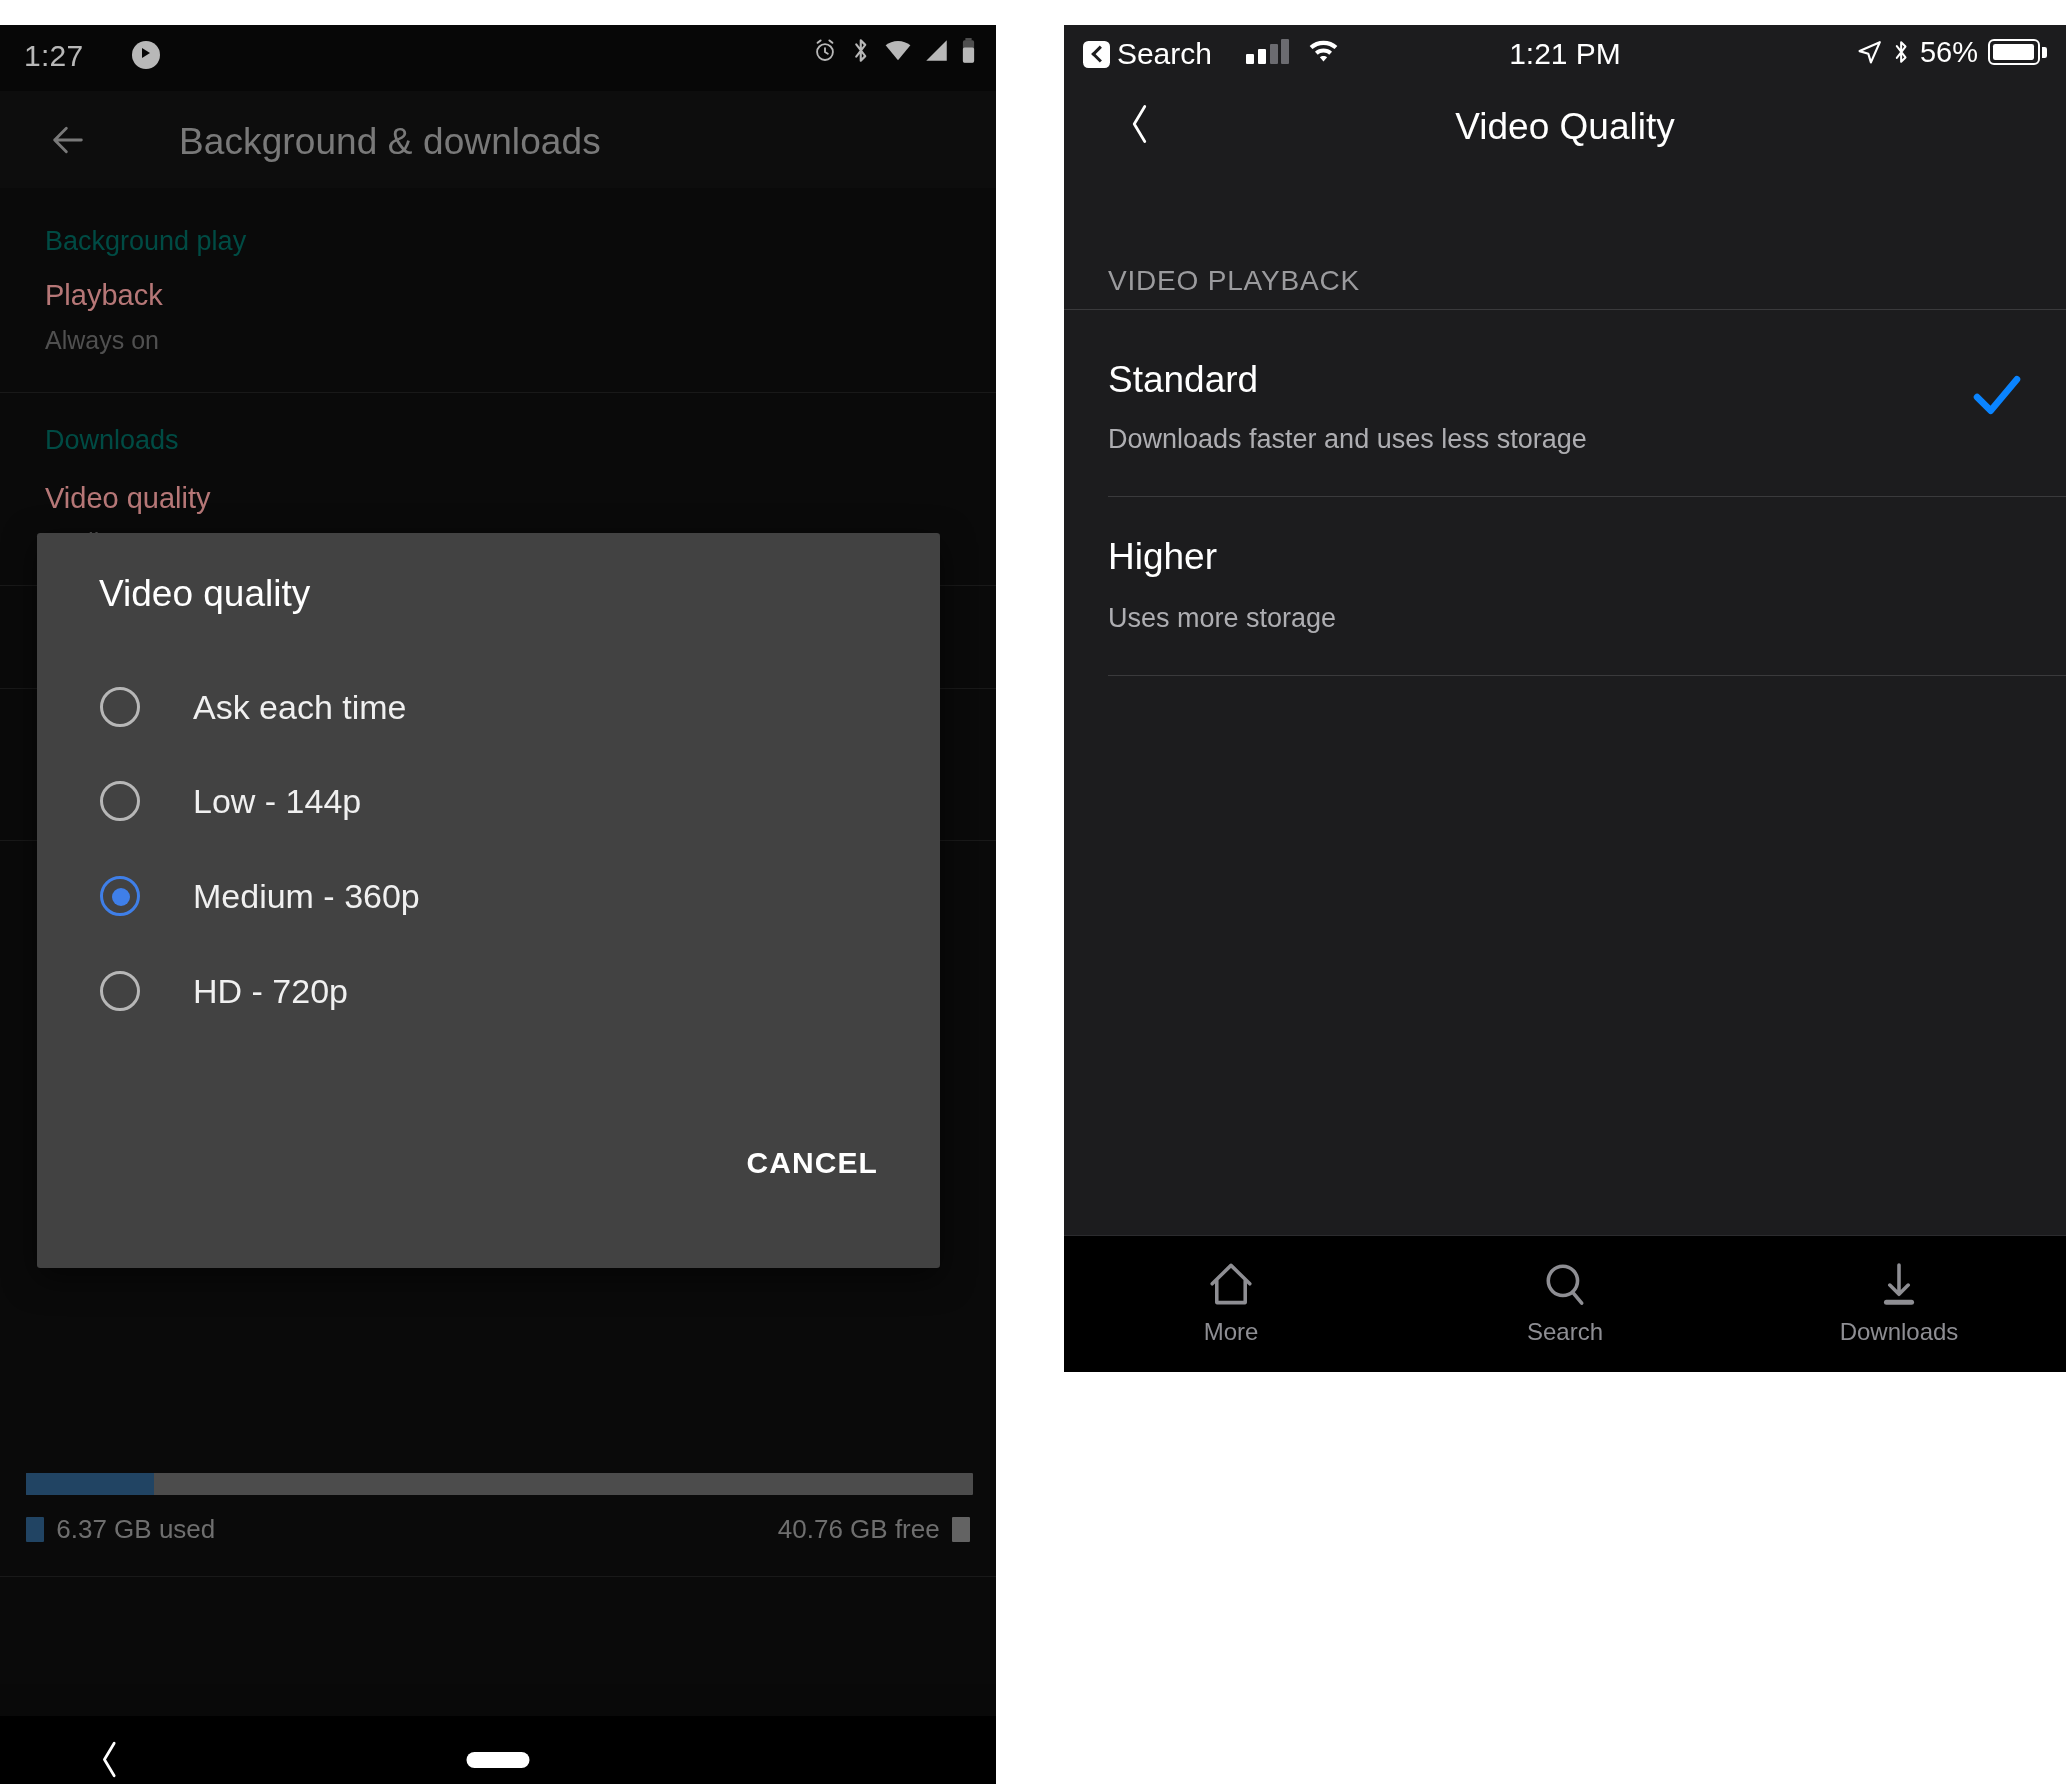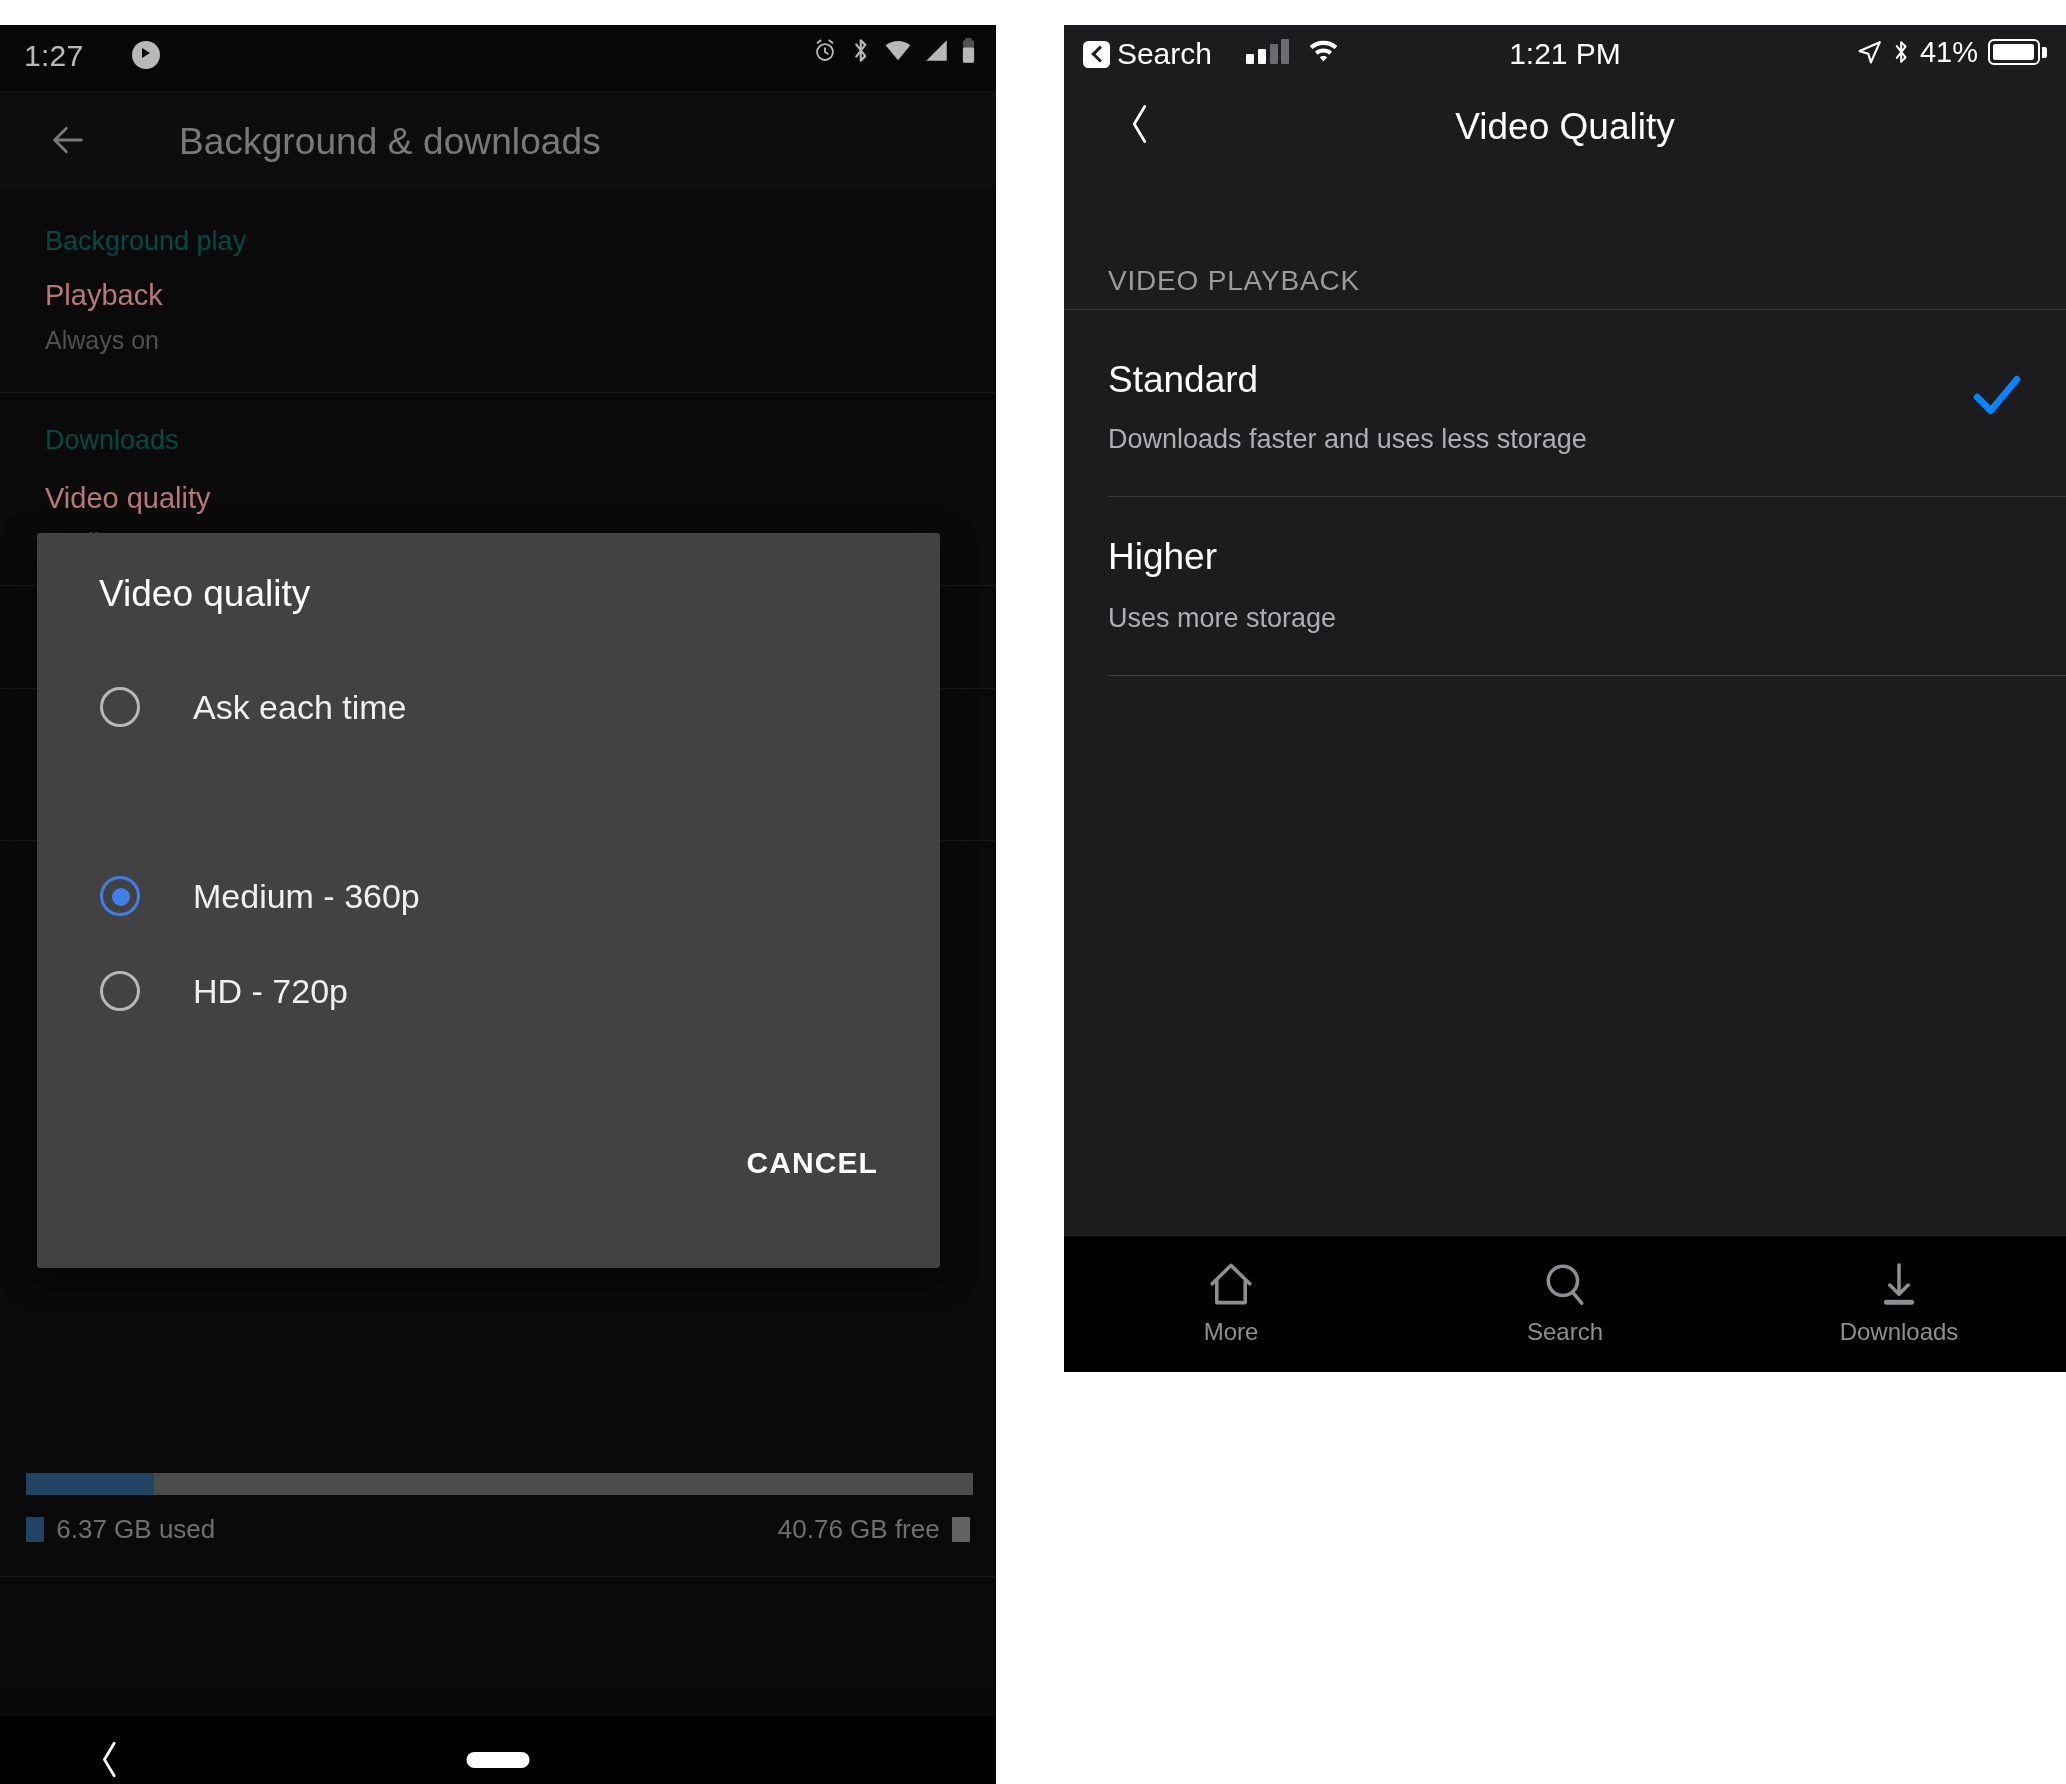--- a/index.html
+++ b/index.html
@@ -180,20 +180,24 @@
     <div class="scrim"></div>
 
     <div class="dialog">
       <div class="dlg-title">Video quality</div>
 
       <div class="radio-row" style="top:135px">
         <span class="radio"></span>
         <span class="radio-label">Ask each time</span>
       </div>
 
+      <div class="radio-row" style="top:229px">
+        <span class="radio"></span>
+        <span class="radio-label">Low - 144p</span>
+      </div>
 
       <div class="radio-row" style="top:324px">
         <span class="radio on"></span>
         <span class="radio-label">Medium - 360p</span>
       </div>
 
       <div class="radio-row" style="top:419px">
         <span class="radio"></span>
         <span class="radio-label">HD - 720p</span>
       </div>
@@ -228,21 +232,21 @@
         <path d="M15.5 17.6c1.3 0 2.5.5 3.4 1.3l-3.4 3.9-3.4-3.9c.9-.8 2.1-1.3 3.4-1.3z" fill="#fff"></path>
       </svg>
       <div class="i-time">1:21 PM</div>
       <div class="i-right">
         <svg width="25" height="25" viewBox="0 0 23 23">
           <path d="M21 2 2.4 10.2l8 2.4 2.4 8z" fill="none" stroke="#fff" stroke-width="2" stroke-linejoin="round"></path>
         </svg>
         <svg width="18.3" height="26" viewBox="0 0 16 24">
           <path d="M4 6.5 12 17 8 21V3l4 4L4 17.5" fill="none" stroke="#fff" stroke-width="1.9" stroke-linejoin="round" stroke-linecap="round"></path>
         </svg>
-        <span class="i-batt-pct">41%</span>
+        <span class="i-batt-pct">56%</span>
         <span class="i-batt"></span>
         <span class="i-batt-tip"></span>
       </div>
     </div>
 
     <div class="i-appbar">
       <svg class="i-back" viewBox="0 0 12 24">
         <path d="M9 2 3 12l6 10" fill="none" stroke="#ffffff" stroke-width="1.6" stroke-linecap="round" stroke-linejoin="round"></path>
       </svg>
       <div class="i-title">Video Quality</div>

